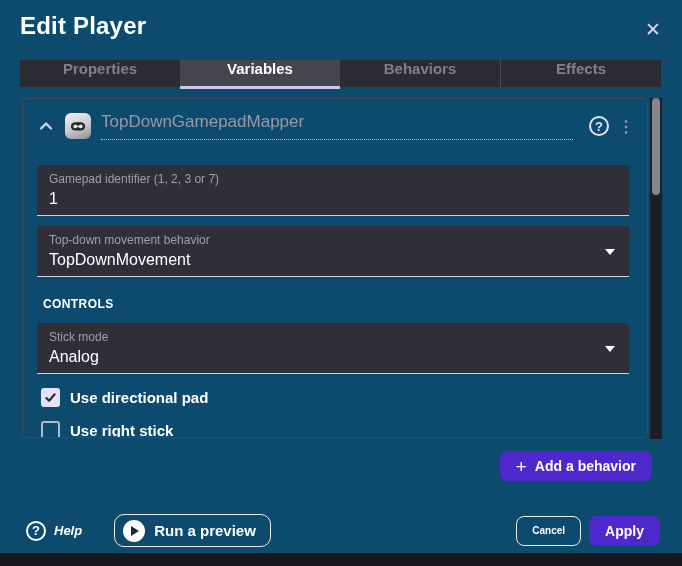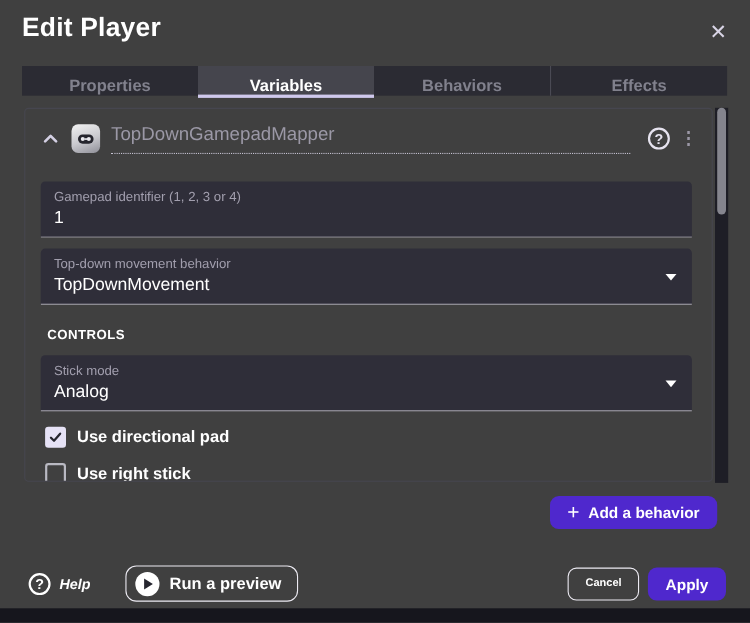--- a/index.html
+++ b/index.html
@@ -6,21 +6,21 @@
   html, body { width: 682px; height: 566px; }
   body {
     font-family: "Liberation Sans", sans-serif;
     background: #26262f;
     overflow: hidden;
   }
   .stage {
     position: relative;
     width: 682px;
     height: 566px;
-    background: #404040;
+    background: #0c4a6e;
   }
   .bottom-strip {
     position: absolute; left: 0; bottom: 0; width: 100%; height: 13px;
     background: #16161d;
   }
 
   
   .dialog-title {
     position: absolute; left: 20px; top: 12px;
     font-size: 24px; font-weight: 700; color: #ffffff;
@@ -33,21 +33,21 @@
     color: #d9d5e6; font-size: 19px; font-weight: 400;
     cursor: pointer; background: none; border: none;
   }
 
   
   .tabs {
     position: absolute; left: 20px; top: 60px; width: 641px; height: 27px;
     display: flex; background: #2b2b33;
   }
   .tab {
-    flex: 1; display: flex; align-items: flex-end; justify-content: center;
+    flex: 1; display: flex; align-items: flex-start; justify-content: center;
     font-size: 15px; font-weight: 700; color: #81818d;
     position: relative; cursor: pointer; border: none; background: none;
   }
   .tab.divider-left { border-left: 1px solid #4a4a54; }
   .tab.active { background: #45454d; color: #ffffff; }
   .tab.active::after {
     content: ""; position: absolute; left: 0; right: 0; bottom: -2px;
     height: 3px; background: #cfc8ec;
   }
 
@@ -247,21 +247,21 @@
       </div>
       <button class="help-circle">
         <span>?</span>
       </button>
       <button class="dots-btn">
         <span>⋮</span>
       </button>
     </div>
 
     <div class="field first">
-      <div class="field-label">Gamepad identifier (1, 2, 3 or 4)</div>
+      <div class="field-label">Gamepad identifier (1, 2, 3 or 7)</div>
       <div class="field-value">1</div>
     </div>
 
     <div class="field dropdown gap10">
       <div class="field-label">Top-down movement behavior</div>
       <div class="field-value">TopDownMovement</div>
       <span class="caret"></span>
     </div>
 
     <div class="section-header">CONTROLS</div>

